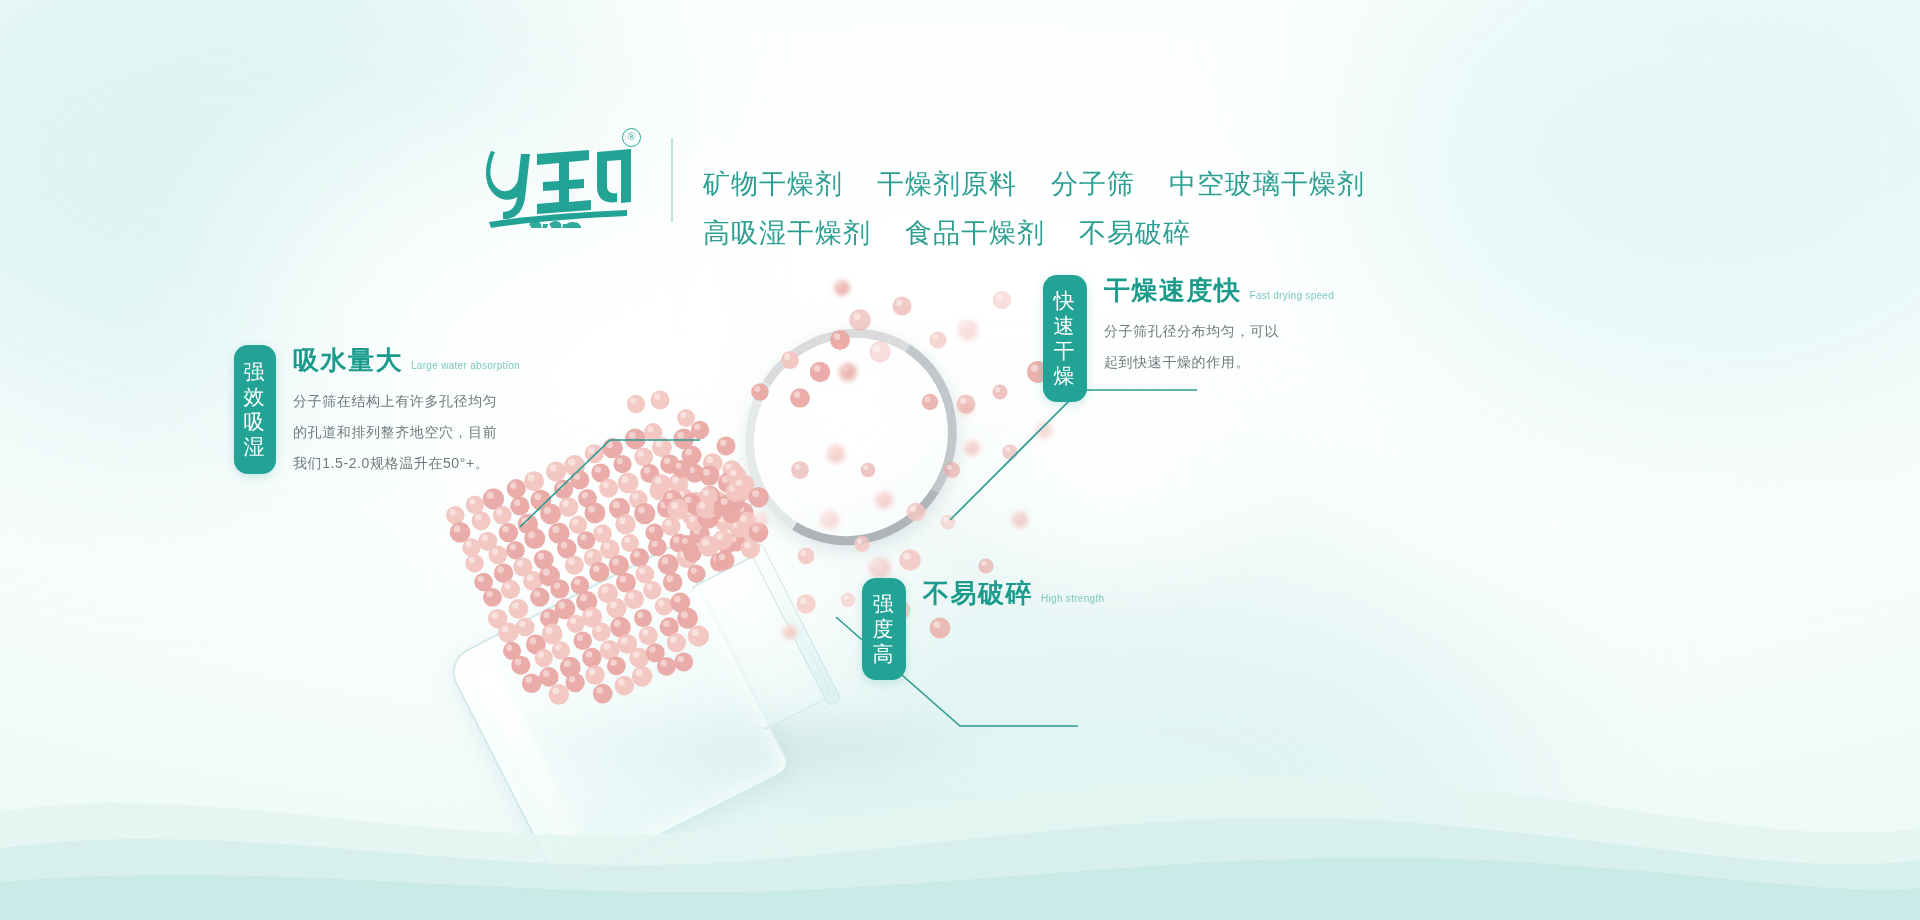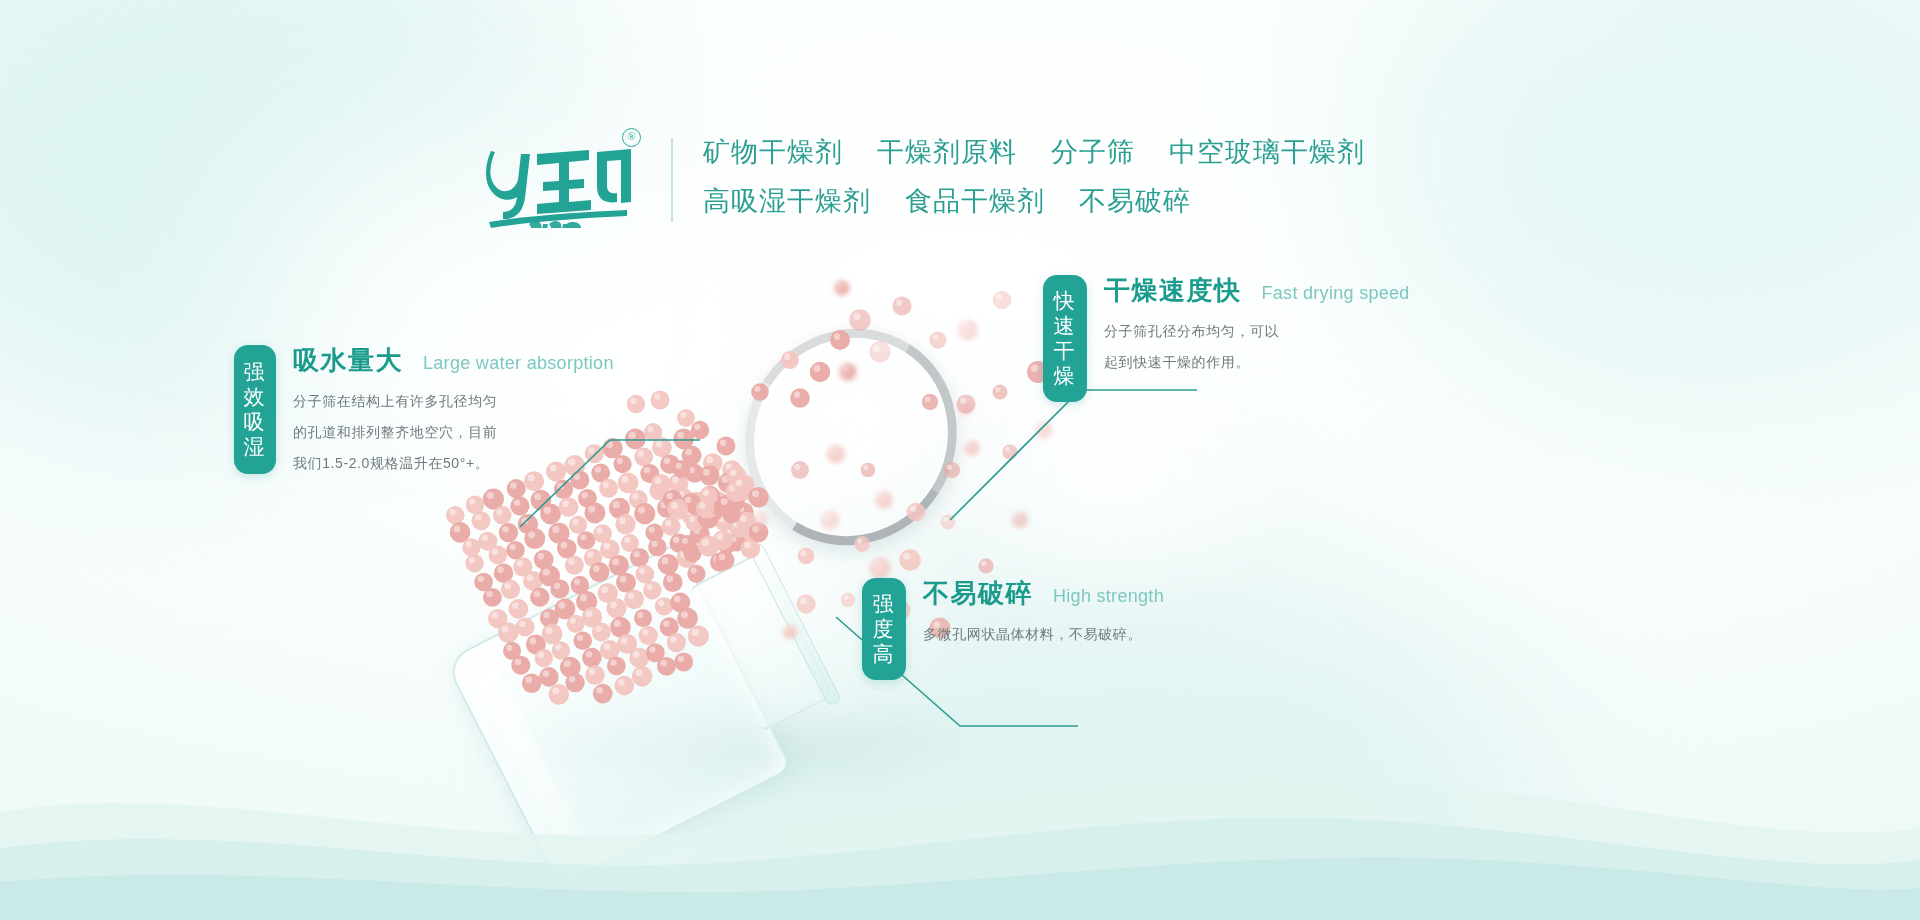--- a/index.html
+++ b/index.html
@@ -24,21 +24,21 @@
   .header{position:absolute;left:0;top:0;width:1920px;height:250px;}
   .hdr-inner{position:absolute;left:485px;top:132px;display:flex;align-items:flex-start;}
   .logo-wrap{position:relative;width:150px;height:95px;flex:none;}
   .logo-mark{position:absolute;left:0;top:4px;}
   .logo-reg{
     position:absolute;right:-6px;top:-4px;width:17px;height:17px;border:1.4px solid #2fa99c;
     border-radius:50%;color:#2fa99c;font-size:11px;line-height:15px;text-align:center;
     font-family:"Liberation Serif",serif;
   }
   .hdr-div{width:2px;height:84px;background:#bde4df;margin:6px 30px 0 36px;flex:none;}
-  .nav-lines{padding-top:2px;}
+  .nav-lines{padding-top:2px;margin-top:32px;}
   .nav-line{display:flex;align-items:baseline;white-space:nowrap;}
   .nav-line + .nav-line{margin-top:13px;}
   .nav-item{
     color:#2c9f92;font-size:27px;letter-spacing:1px;line-height:36px;margin-right:34px;
     font-family:"Liberation Sans","DejaVu Sans",sans-serif;
   }
   .nav-item:last-child{margin-right:0;}
 
   
   .scene{position:absolute;left:0;top:0;width:1920px;height:920px;pointer-events:none;}
@@ -114,21 +114,21 @@
     width:44px;padding:13px 0 14px;text-align:center;
     font-size:21px;line-height:25px;letter-spacing:2px;
     box-shadow:0 3px 10px rgba(35,163,150,.22);
   }
   .badge span{display:block;}
   .co-text{margin-left:17px;}
   .co-head{display:flex;align-items:baseline;white-space:nowrap;}
   .co-title{
     color:#1b9b8c;font-size:26px;font-weight:bold;letter-spacing:1.5px;line-height:30px;
   }
-  .co-sub{color:#7cc8c0;font-size:18px;margin-left:20px;letter-spacing:.3px;}
+  .co-sub{color:#7cc8c0;font-size:10px;margin-left:8px;letter-spacing:.3px;}
   .co-body{margin-top:11px;}
   .co-line{
     color:#6d7b7c;font-size:14px;line-height:31px;letter-spacing:.6px;white-space:nowrap;
   }
 
   
   #callout-absorption{left:234px;top:345px;}
   #callout-absorption .badge{width:42px;padding:14px 0 15px;}
   #callout-speed{left:1043px;top:275px;}
   #callout-strength{left:862px;top:578px;}
@@ -1164,21 +1164,20 @@
       <span>强</span>
       <span>度</span>
       <span>高</span>
     </div>
     <div class="co-text">
       <div class="co-head">
         <div class="co-title">不易破碎</div>
         <div class="co-sub">High strength</div>
       </div>
       <div class="co-body">
-        <div class="co-line">多微孔网状晶体材料，不易破碎。</div>
       </div>
     </div>
   </div>
 
   <svg class="waves" viewBox="0 0 1920 200" preserveAspectRatio="none">
     <path d="M0 92 C200 58 430 132 690 112 C930 94 1130 40 1400 62 C1620 80 1790 128 1920 108 L1920 200 L0 200 Z" fill="#e3f4f1" opacity=".85"></path>
     <path d="M0 128 C240 96 470 160 730 142 C980 124 1180 82 1430 104 C1640 122 1800 156 1920 140 L1920 200 L0 200 Z" fill="#d6efec" opacity=".85"></path>
     <path d="M0 162 C260 138 520 182 800 170 C1060 158 1260 126 1520 142 C1720 154 1840 176 1920 168 L1920 200 L0 200 Z" fill="#c9e9e5" opacity=".9"></path>
   </svg>
 

